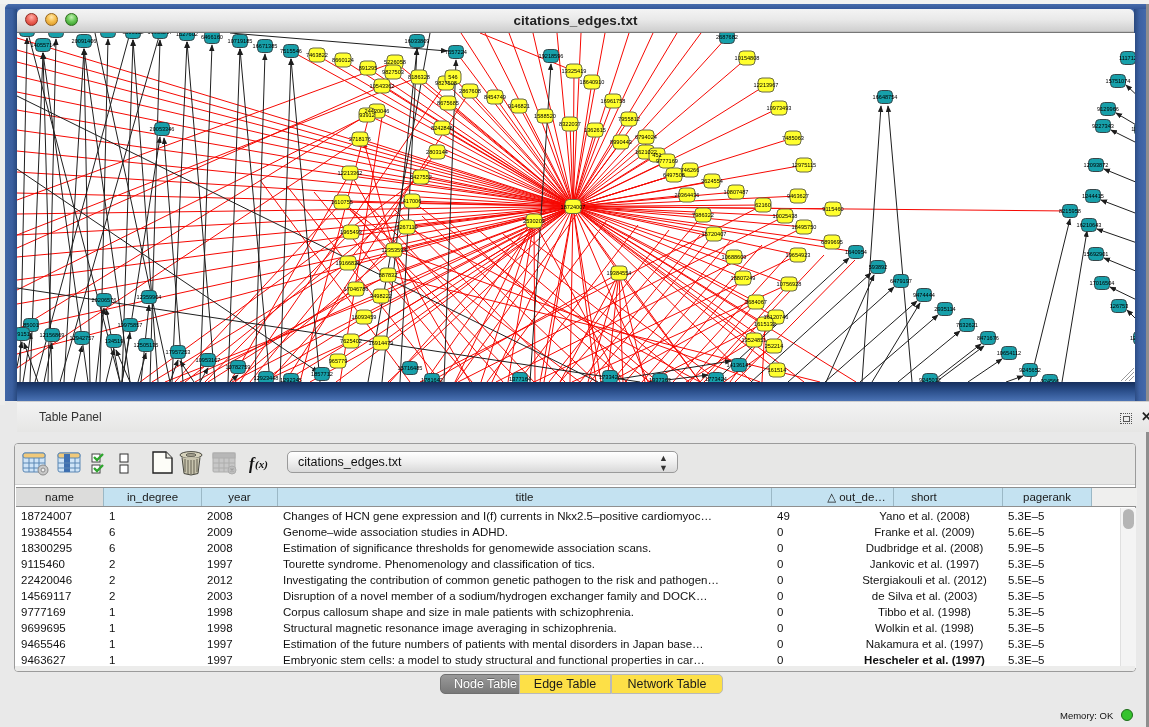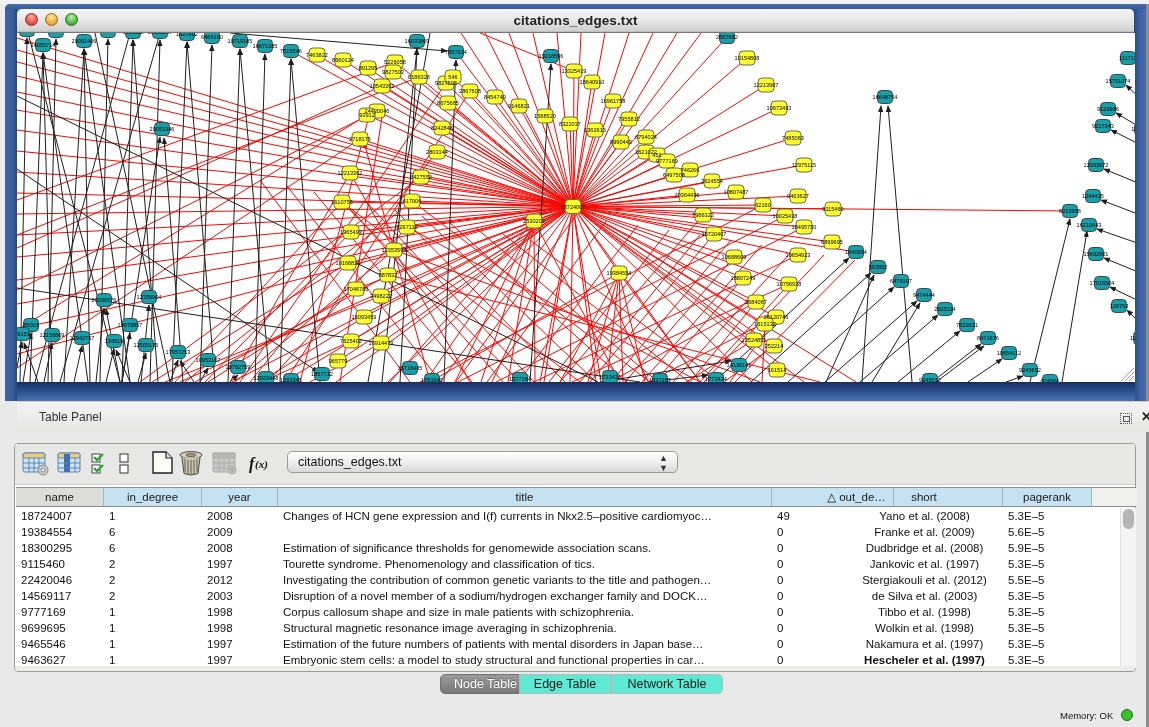--- a/index.html
+++ b/index.html
@@ -50,21 +50,21 @@
   border-top:1px solid #8f8f8f; border-bottom:1px solid #8f8f8f; font-size:11.5px; color:#1a1a1a; }
 .hdr > div { position:absolute; top:0; height:18px; line-height:18px; text-align:center;
   border-right:1px solid #9bb8c6; }
 .rows { position:absolute; left:1px; top:64px; width:1105px; height:160px; font-size:11.5px; color:#111; }
 .rows .tr { position:absolute; left:0; width:1105px; height:16px; line-height:16px; white-space:nowrap; }
 .rows .td { position:absolute; top:0; height:16px; overflow:hidden; }
 .sbar { position:absolute; left:1105px; top:64px; width:16px; height:160px; background:#f4f4f4; border-left:1px solid #e0e0e0;}
 .sthumb { position:absolute; left:2px; top:1px; width:11px; height:20px; background:#b5b5b5; border-radius:6px; }
 .tabs { position:absolute; left:428px; top:674px; height:20px; font-size:12.5px; }
 .tabs .seg { position:absolute; top:0; height:20px; line-height:19px; text-align:center;
-  background:#5eead4; border:1px solid #b9b9b9; color:#1a1a1a; }
+  background:#fde047; border:1px solid #b9b9b9; color:#1a1a1a; }
 .tabs .seg.sel { background:linear-gradient(#9a9a9a,#787878); color:#fff; border-color:#6f6f6f;
   text-shadow:0 -1px 0 rgba(0,0,0,0.3); }
 .memory { position:absolute; left:1060px; top:710px; font-size:9.5px; color:#111; }
 .memdot { position:absolute; left:1121px; top:709px; width:12px; height:12px; border-radius:50%;
   background:#35c32e; border:1.5px solid #1c6b18; }
 </style>
 </head>
 <body>
 <div class="bluepanel"></div>
 <div class="topstrip"></div>
@@ -760,20 +760,21 @@
           <div class="td" style="left:191px;width:70px;">2008</div>
           <div class="td" style="left:267px;width:488px;">Changes of HCN gene expression and I(f) currents in Nkx2.5–positive cardiomyoc…</div>
           <div class="td" style="left:761px;width:68px;">49</div>
           <div class="td" style="left:830px;width:157px;text-align:center;">Yano et al. (2008)</div>
           <div class="td" style="left:992px;width:84px;">5.3E–5</div>
         </div>
         <div class="tr" style="top:16px;">
           <div class="td" style="left:5px;width:82px;">19384554</div>
           <div class="td" style="left:93px;width:92px;">6</div>
           <div class="td" style="left:191px;width:70px;">2009</div>
+          <div class="td" style="left:267px;width:488px;">Genome–wide association studies in ADHD.</div>
           <div class="td" style="left:761px;width:68px;">0</div>
           <div class="td" style="left:830px;width:157px;text-align:center;">Franke et al. (2009)</div>
           <div class="td" style="left:992px;width:84px;">5.6E–5</div>
         </div>
         <div class="tr" style="top:32px;">
           <div class="td" style="left:5px;width:82px;">18300295</div>
           <div class="td" style="left:93px;width:92px;">6</div>
           <div class="td" style="left:191px;width:70px;">2008</div>
           <div class="td" style="left:267px;width:488px;">Estimation of significance thresholds for genomewide association scans.</div>
           <div class="td" style="left:761px;width:68px;">0</div>
@@ -786,21 +787,21 @@
           <div class="td" style="left:191px;width:70px;">1997</div>
           <div class="td" style="left:267px;width:488px;">Tourette syndrome. Phenomenology and classification of tics.</div>
           <div class="td" style="left:761px;width:68px;">0</div>
           <div class="td" style="left:830px;width:157px;text-align:center;">Jankovic et al. (1997)</div>
           <div class="td" style="left:992px;width:84px;">5.3E–5</div>
         </div>
         <div class="tr" style="top:64px;">
           <div class="td" style="left:5px;width:82px;">22420046</div>
           <div class="td" style="left:93px;width:92px;">2</div>
           <div class="td" style="left:191px;width:70px;">2012</div>
-          <div class="td" style="left:267px;width:488px;">Investigating the contribution of common genetic variants to the title and pathogen…</div>
+          <div class="td" style="left:267px;width:488px;">Investigating the contribution of common genetic pathogen to the risk and pathogen…</div>
           <div class="td" style="left:761px;width:68px;">0</div>
           <div class="td" style="left:830px;width:157px;text-align:center;">Stergiakouli et al. (2012)</div>
           <div class="td" style="left:992px;width:84px;">5.5E–5</div>
         </div>
         <div class="tr" style="top:80px;">
           <div class="td" style="left:5px;width:82px;">14569117</div>
           <div class="td" style="left:93px;width:92px;">2</div>
           <div class="td" style="left:191px;width:70px;">2003</div>
           <div class="td" style="left:267px;width:488px;">Disruption of a novel member of a sodium/hydrogen exchanger family and DOCK…</div>
           <div class="td" style="left:761px;width:68px;">0</div>

